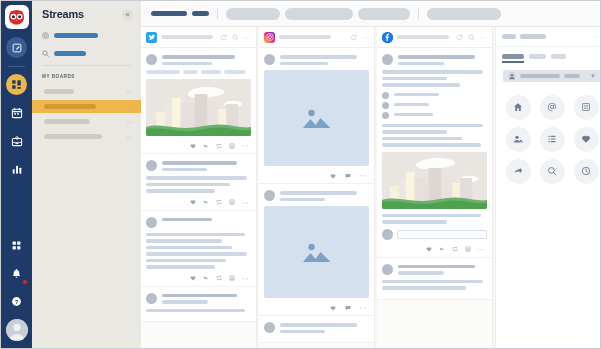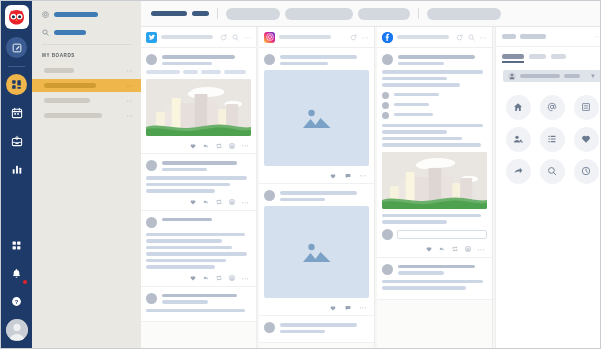--- a/index.html
+++ b/index.html
@@ -305,20 +305,24 @@
         <svg width="22" height="22" viewBox="0 0 22 22">
           <circle cx="11" cy="11" r="11" fill="#c9ced4"></circle>
           <circle cx="11" cy="8.4" r="3.6" fill="#eef0f2"></circle>
           <path d="M3.6 21.2c.7-4 3.7-6.2 7.4-6.2s6.7 2.2 7.4 6.2z" fill="#eef0f2"></path>
         </svg>
       </div>
     </div>
   </div>
 
   <div class="sidebar">
+    <div class="sb-head">
+      <div class="sb-title">Streams</div>
+      <div class="collapse-btn">«</div>
+    </div>
 
     <div class="sb-item">
       <span class="sb-ico">
         <svg width="7" height="7" viewBox="0 0 10 10" fill="#7f8893">
           <circle cx="5" cy="5" r="1.7" fill="none" stroke="#7f8893" stroke-width="1"></circle>
           <path d="M4.4.6h1.2l.2 1.2.9.4 1-.6.9.9-.6 1 .4.9 1.2.2v1.2l-1.2.2-.4.9.6 1-.9.9-1-.6-.9.4-.2 1.2H4.4l-.2-1.2-.9-.4-1 .6-.9-.9.6-1-.4-.9L.4 5.6V4.4l1.2-.2.4-.9-.6-1 .9-.9 1 .6.9-.4z" fill="none" stroke="#7f8893" stroke-width="0.8"></path>
         </svg>
       </span>
       <span class="ph"></span>
     </div>

